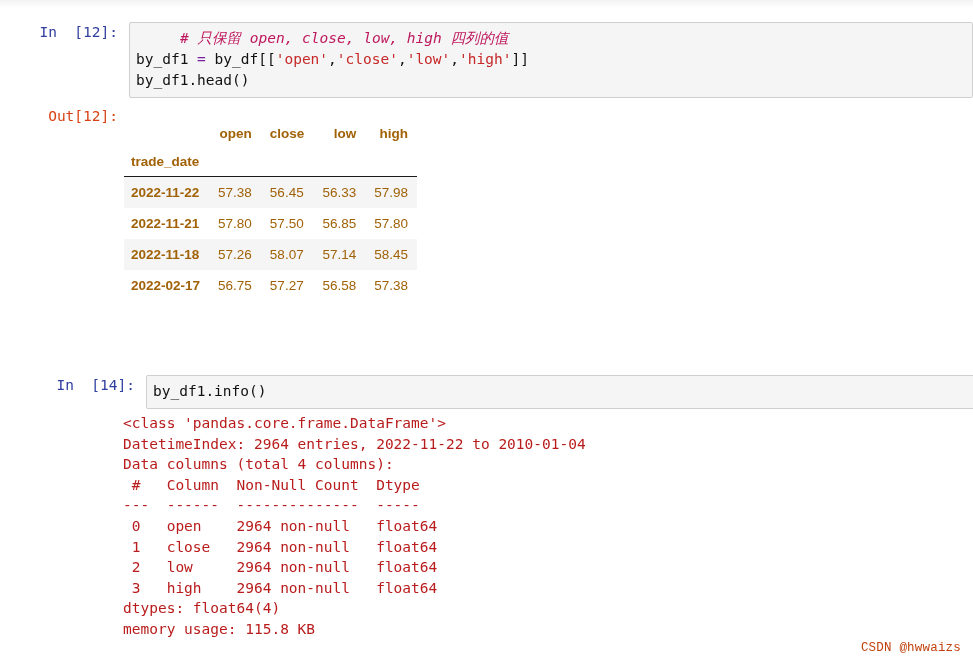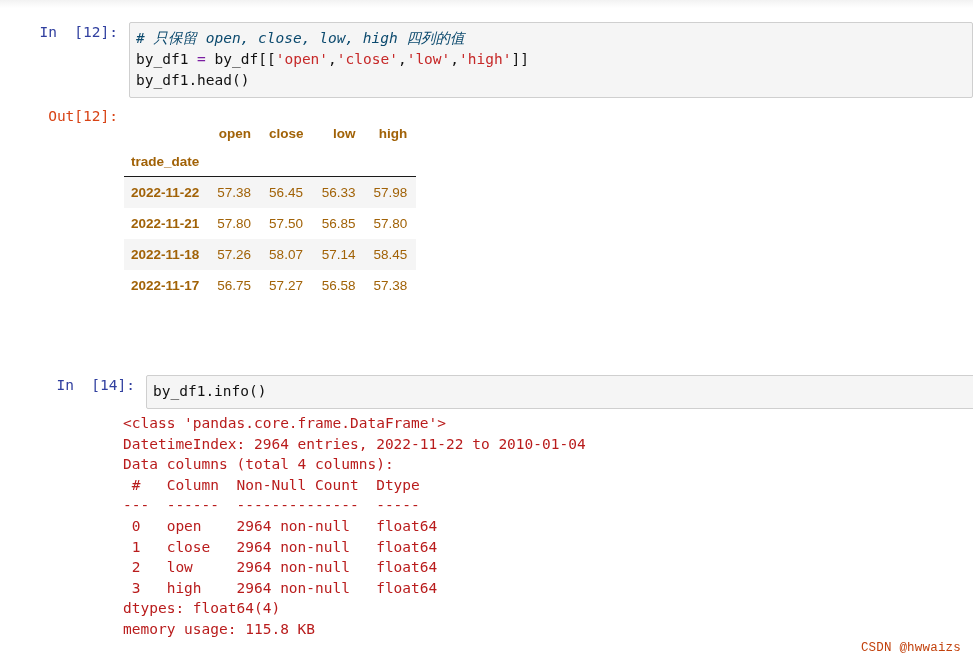--- a/index.html
+++ b/index.html
@@ -52,21 +52,21 @@
     border-radius: 2px;
     box-sizing: border-box;
     padding: 5px 6px 6px 6px;
     font-family: "DejaVu Sans Mono", "Liberation Mono", monospace;
     font-size: 14.5px;
     line-height: 21px;
     white-space: pre;
     color: #111111;
   }
   .ln { display: block; min-height: 21px; }
-  .tok-comment { color: #0c4a6e; font-style: italic; }
+  .tok-comment { color: #be185d; font-style: italic; margin-left: 44px; }
   .tok-str     { color: #c62828; }
   .tok-op      { color: #7b1fa2; }
   .tok-plain   { color: #111111; }
 
   
   .df-wrap {
     position: absolute;
     left: 124px;
     top: 122px;
   }
@@ -180,21 +180,21 @@
           <td>57.80</td>
         </tr>
         <tr>
           <th>2022-11-18</th>
           <td>57.26</td>
           <td>58.07</td>
           <td>57.14</td>
           <td>58.45</td>
         </tr>
         <tr>
-          <th>2022-11-17</th>
+          <th>2022-02-17</th>
           <td>56.75</td>
           <td>57.27</td>
           <td>56.58</td>
           <td>57.38</td>
         </tr>
       </tbody>
   </table>
 </div>
 
 <div class="cell" id="cell-2" style="left:17px; top:375px; width:973px;">

